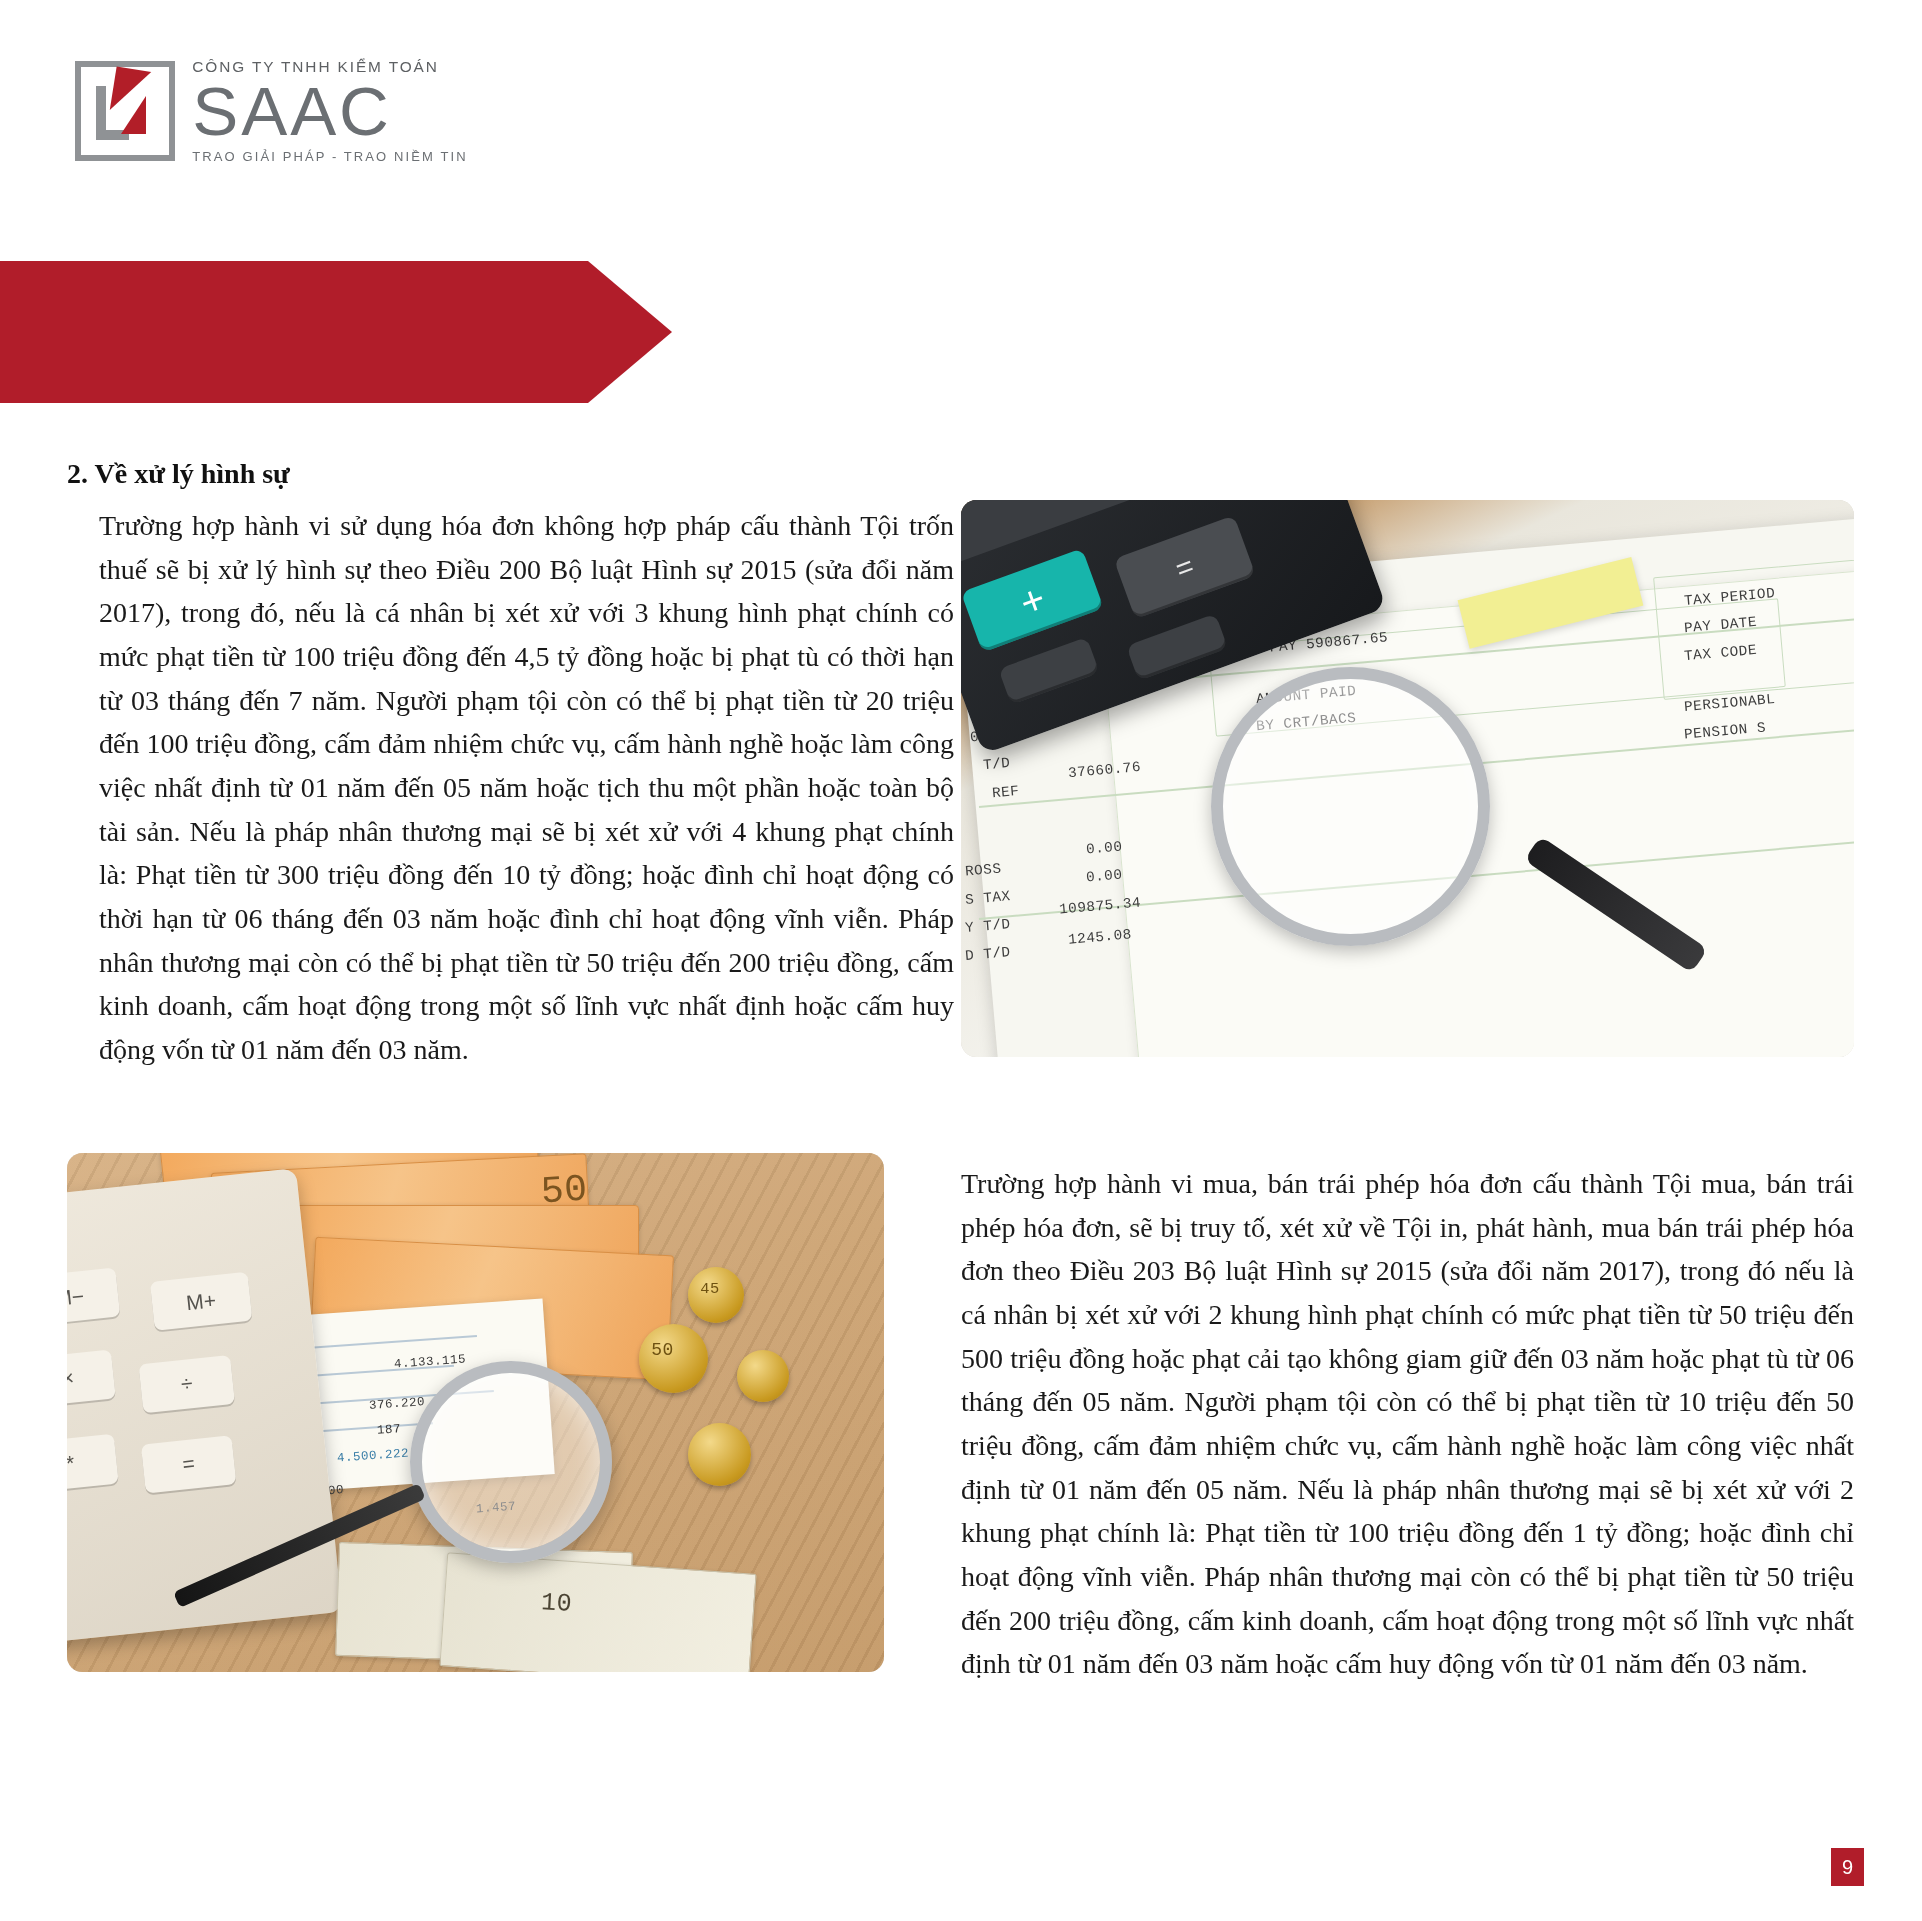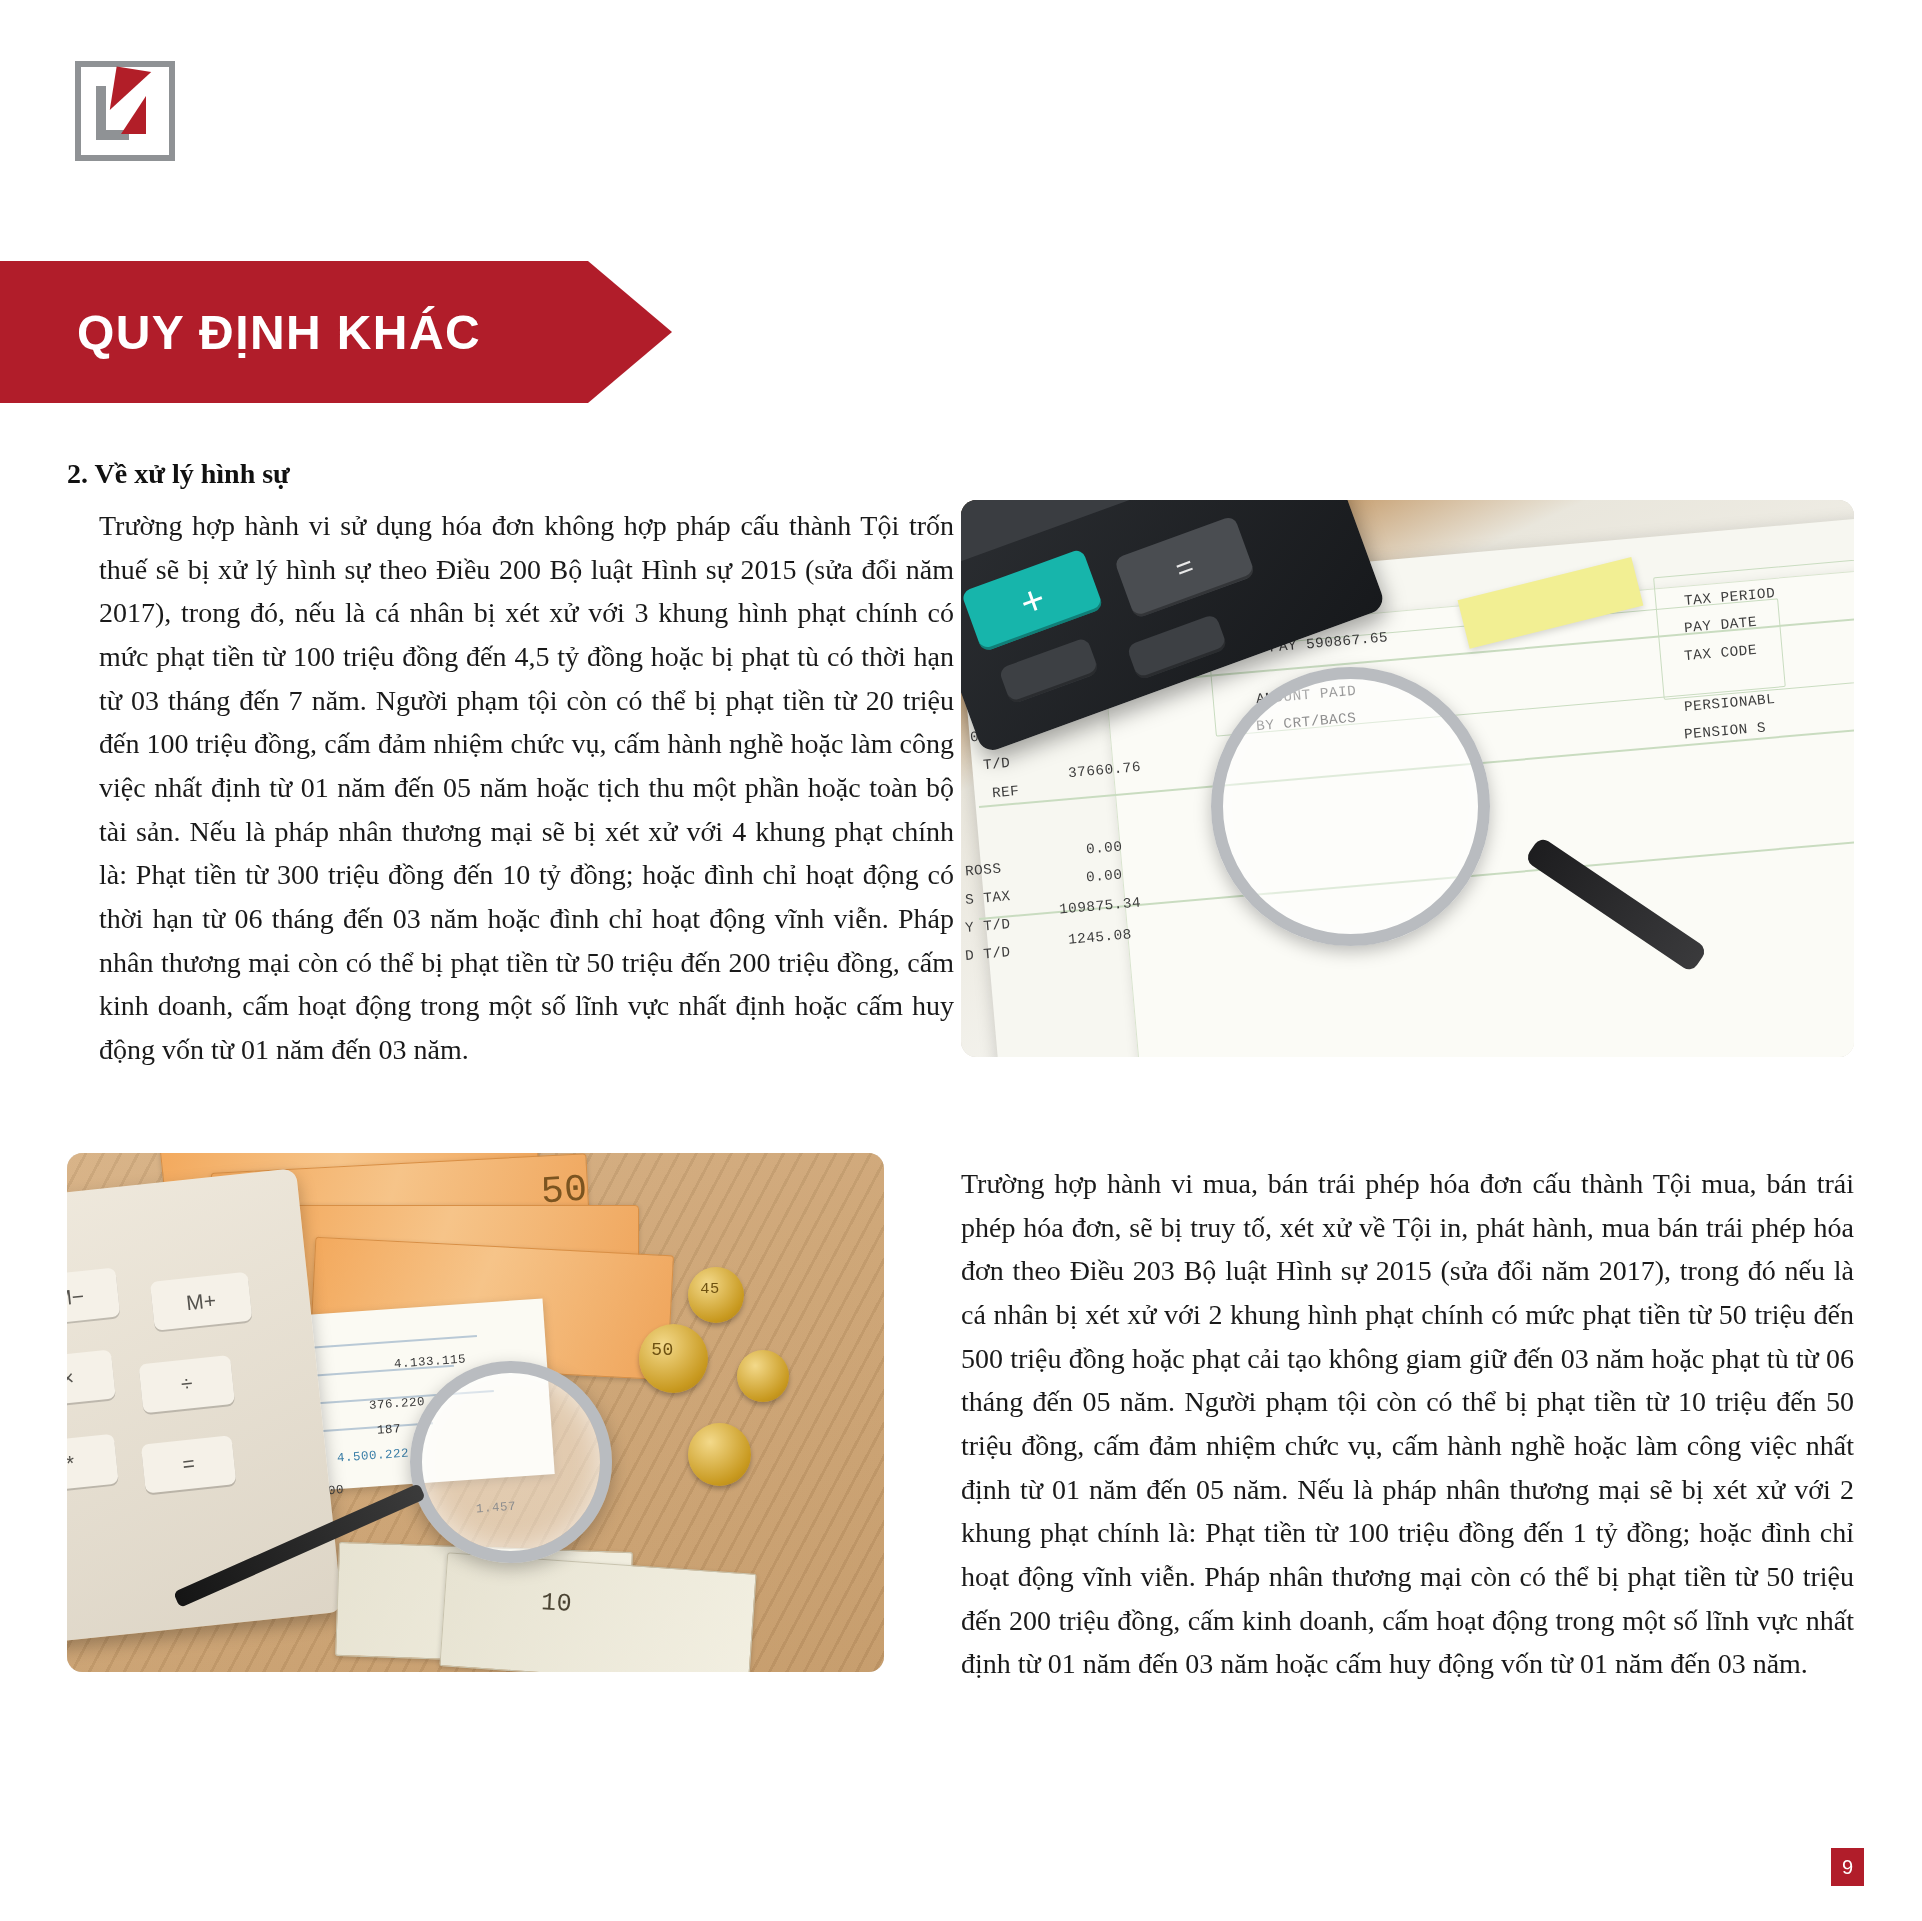--- a/index.html
+++ b/index.html
@@ -345,25 +345,29 @@
 </head>
 <body>
 
 <div class="logo-block">
   <div class="logo-mark">
     <div class="frame"></div>
     <div class="inner-l"></div>
     <div class="red-flag"></div>
     <div class="red-flag2"></div>
   </div>
+  <div class="logo-text">
+    <div class="logo-top">CÔNG TY TNHH KIỂM TOÁN</div>
+    <div class="logo-name">SAAC</div>
+    <div class="logo-slogan">TRAO GIẢI PHÁP - TRAO NIỀM TIN</div>
+  </div>
 </div>
 
 <div class="banner">
   <div class="banner-shape"></div>
-  <div class="banner-title">QUY ĐỊNH KHÁC</div>
 </div>
 
 <div class="section-heading">2. Về xử lý hình sự</div>
 
 <div class="col-text" id="para-1">Trường hợp hành vi sử dụng hóa đơn không hợp pháp cấu thành Tội trốn thuế sẽ bị xử lý hình sự theo Điều 200 Bộ luật Hình sự 2015 (sửa đổi năm 2017), trong đó, nếu là cá nhân bị xét xử với 3 khung hình phạt chính có mức phạt tiền từ 100 triệu đồng đến 4,5 tỷ đồng hoặc bị phạt tù có thời hạn từ 03 tháng đến 7 năm. Người phạm tội còn có thể bị phạt tiền từ 20 triệu đến 100 triệu đồng, cấm đảm nhiệm chức vụ, cấm hành nghề hoặc làm công việc nhất định từ 01 năm đến 05 năm hoặc tịch thu một phần hoặc toàn bộ tài sản. Nếu là pháp nhân thương mại sẽ bị xét xử với 4 khung phạt chính là: Phạt tiền từ 300 triệu đồng đến 10 tỷ đồng; hoặc đình chỉ hoạt động có thời hạn từ 06 tháng đến 03 năm hoặc đình chỉ hoạt động vĩnh viễn. Pháp nhân thương mại còn có thể bị phạt tiền từ 50 triệu đến 200 triệu đồng, cấm kinh doanh, cấm hoạt động trong một số lĩnh vực nhất định hoặc cấm huy động vốn từ 01 năm đến 03 năm.</div>
 
 <div class="col-text" id="para-2">Trường hợp hành vi mua, bán trái phép hóa đơn cấu thành Tội mua, bán trái phép hóa đơn, sẽ bị truy tố, xét xử về Tội in, phát hành, mua bán trái phép hóa đơn theo Điều 203 Bộ luật Hình sự 2015 (sửa đổi năm 2017), trong đó nếu là cá nhân bị xét xử với 2 khung hình phạt chính có mức phạt tiền từ 50 triệu đến 500 triệu đồng hoặc phạt cải tạo không giam giữ đến 03 năm hoặc phạt tù từ 06 tháng đến 05 năm. Người phạm tội còn có thể bị phạt tiền từ 10 triệu đến 50 triệu đồng, cấm đảm nhiệm chức vụ, cấm hành nghề hoặc làm công việc nhất định từ 01 năm đến 05 năm. Nếu là pháp nhân thương mại sẽ bị xét xử với 2 khung phạt chính là: Phạt tiền từ 100 triệu đồng đến 1 tỷ đồng; hoặc đình chỉ hoạt động vĩnh viễn. Pháp nhân thương mại còn có thể bị phạt tiền từ 50 triệu đến 200 triệu đồng, cấm kinh doanh, cấm hoạt động trong một số lĩnh vực nhất định từ 01 năm đến 03 năm hoặc cấm huy động vốn từ 01 năm đến 03 năm.</div>
 
 <div class="photo" id="photo-invoice">
   <div class="inv-bg"></div>

